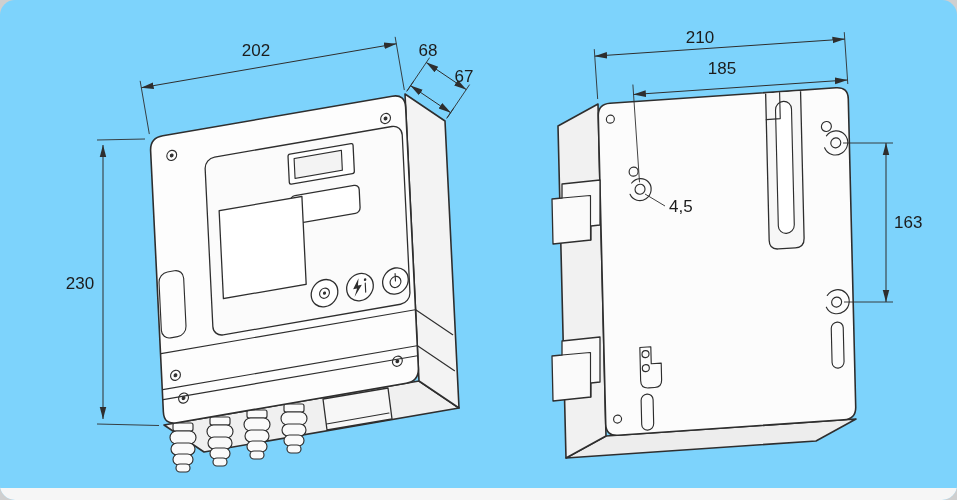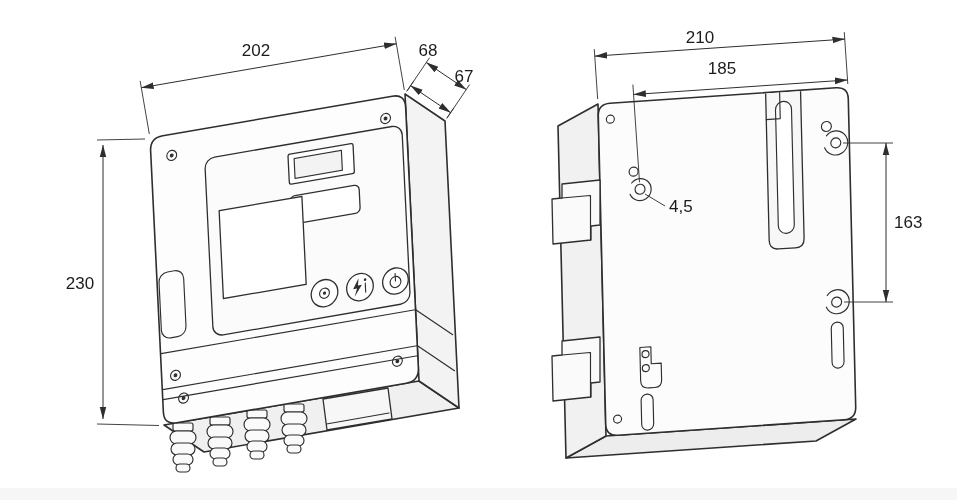--- a/index.html
+++ b/index.html
@@ -1,17 +1,17 @@
 <!DOCTYPE html>
 <html><head>
 <meta charset="utf-8">
 <style>
   html,body{margin:0;padding:0;background:#cfcfcf;}
-  .stage{position:relative;width:957px;height:500px;background:#ffffff;overflow:hidden;
-         font-family:"Liberation Sans",sans-serif;}
+  .stage{position:relative;width:957px;height:500px;background:#7dd3fc;overflow:hidden;
+         font-family:"Liberation Sans",sans-serif;border-radius:15px;}
   svg{display:block;}
   svg text{font-family:"Liberation Sans",sans-serif;font-size:17px;fill:#1c1c1c;}
   .o{stroke:#2e2e2e;stroke-width:1.6;stroke-linejoin:round;stroke-linecap:round;}
   .d1{stroke:#2e2e2e;stroke-width:1.15;stroke-linejoin:round;stroke-linecap:round;}
   .d2{stroke:#2e2e2e;stroke-width:1.3;stroke-linejoin:round;}
   .dim{stroke:#2e2e2e;stroke-width:1;fill:none;}
   .ext{stroke:#2e2e2e;stroke-width:0.9;fill:none;}
 </style>
 </head>
 <body>

